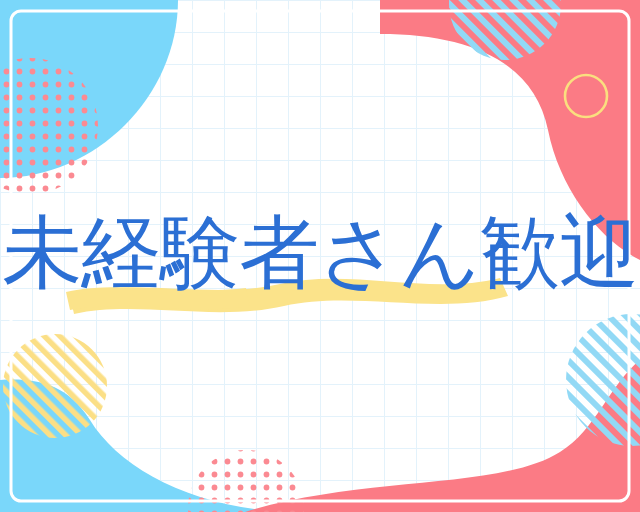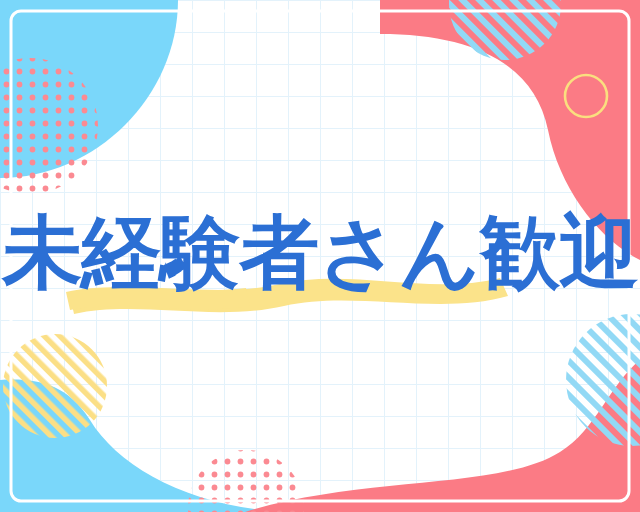--- a/index.html
+++ b/index.html
@@ -33,21 +33,21 @@
     height: 512px;
     display: flex;
     align-items: center;
     justify-content: center;
     pointer-events: none;
   }
   #headline {
     position: relative;
     margin: 0;
     font-family: "DejaVu Sans", "Liberation Sans", sans-serif;
-    font-weight: bold;
+    font-weight: normal;
     font-size: 80px;
     line-height: 1;
     letter-spacing: -1px;
     color: #2b6fd4;
     white-space: nowrap;
     transform: translateY(-3px);
   }
 </style>
 </head>
 <body>

